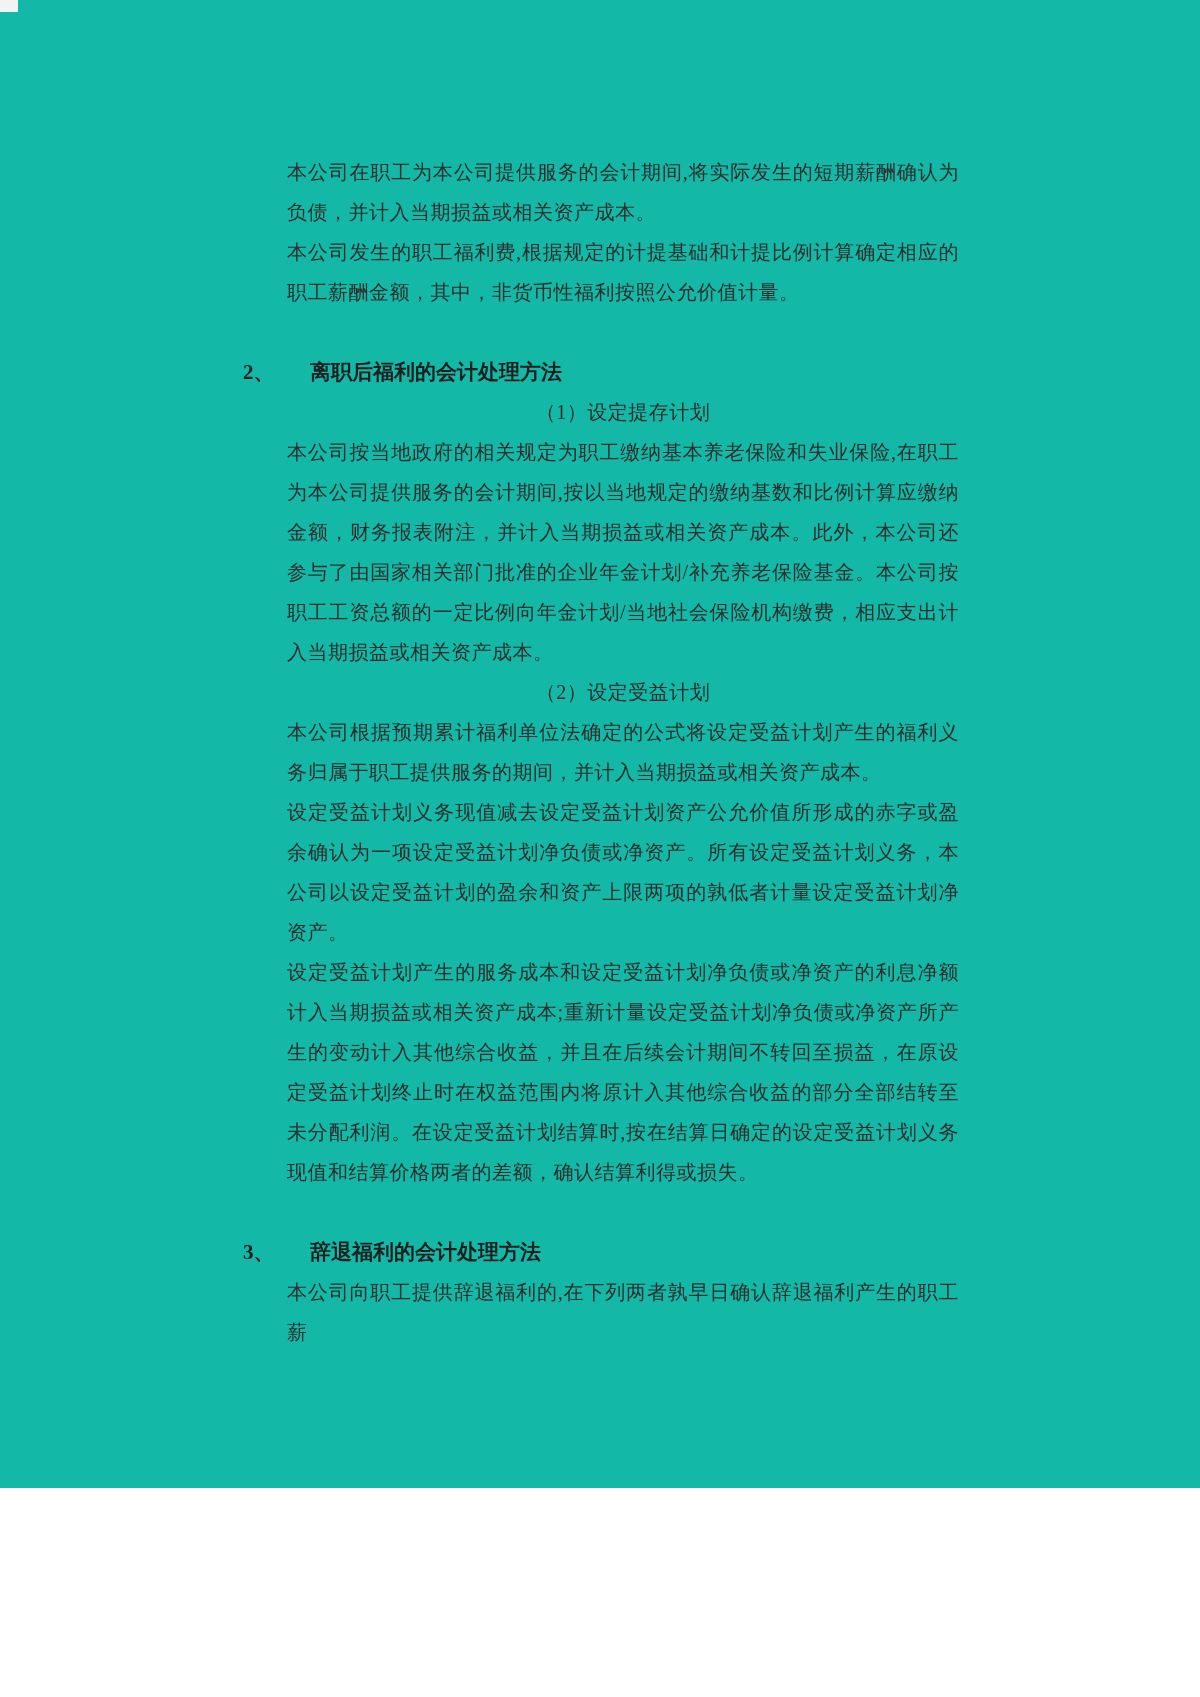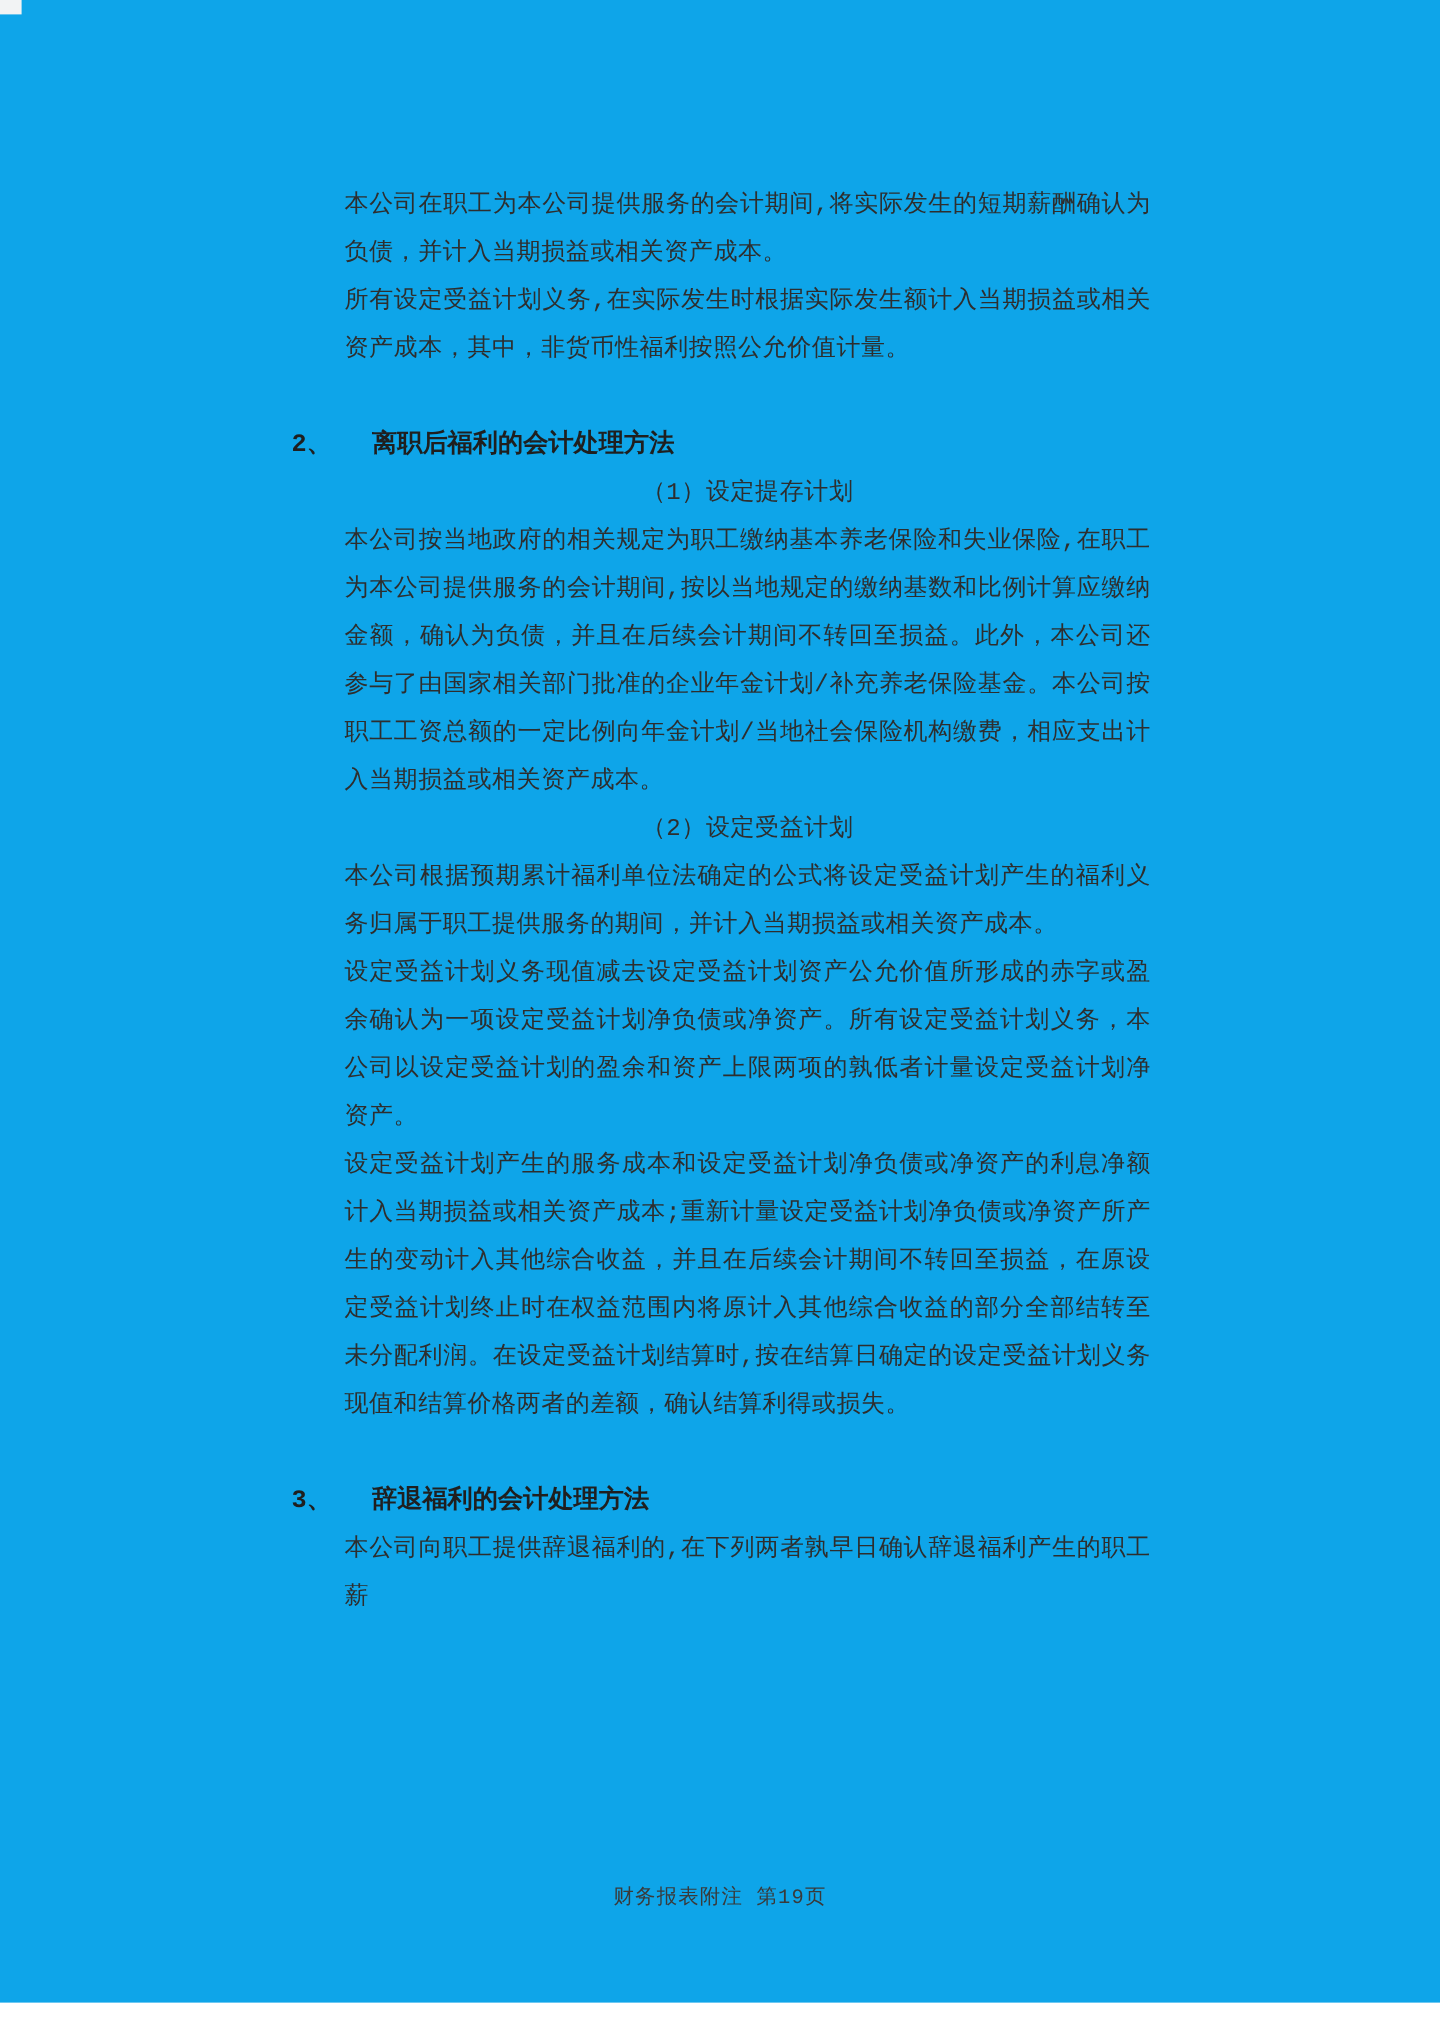--- a/index.html
+++ b/index.html
@@ -3,24 +3,24 @@
 <meta charset="utf-8">
 <style>
   html, body {
     margin: 0;
     padding: 0;
     background: #ffffff;
   }
   .page {
     position: relative;
     width: 1200px;
-    height: 1669px;
-    background: #0ea5e9;
+    height: 1488px;
+    background: #14b8a6;
     overflow: hidden;
-    font-family: Liberation Mono, monospace;
+    font-family: Liberation Serif, serif;
     color: #2e2e2e;
   }
   .scan-artifact {
     position: absolute;
     left: 0;
     top: 0;
     width: 18px;
     height: 12px;
     background: #f2f3f4;
   }
@@ -73,29 +73,29 @@
 </style>
 </head>
 <body>
 
 <div class="page">
   <div class="scan-artifact"></div>
 
   <div class="content">
 
     <p class="body-para">本公司在职工为本公司提供服务的会计期间,将实际发生的短期薪酬确认为负债，并计入当期损益或相关资产成本。</p>
-    <p class="body-para">所有设定受益计划义务,在实际发生时根据实际发生额计入当期损益或相关资产成本，其中，非货币性福利按照公允价值计量。</p>
+    <p class="body-para">本公司发生的职工福利费,根据规定的计提基础和计提比例计算确定相应的职工薪酬金额，其中，非货币性福利按照公允价值计量。</p>
 
     <div class="section-heading">
       <span class="sec-num">2、</span>
       <span class="sec-title">离职后福利的会计处理方法</span>
     </div>
 
     <p class="body-para sub-item">（1）设定提存计划</p>
-    <p class="body-para">本公司按当地政府的相关规定为职工缴纳基本养老保险和失业保险,在职工为本公司提供服务的会计期间,按以当地规定的缴纳基数和比例计算应缴纳金额，确认为负债，并且在后续会计期间不转回至损益。此外，本公司还参与了由国家相关部门批准的企业年金计划/补充养老保险基金。本公司按职工工资总额的一定比例向年金计划/当地社会保险机构缴费，相应支出计入当期损益或相关资产成本。</p>
+    <p class="body-para">本公司按当地政府的相关规定为职工缴纳基本养老保险和失业保险,在职工为本公司提供服务的会计期间,按以当地规定的缴纳基数和比例计算应缴纳金额，财务报表附注，并计入当期损益或相关资产成本。此外，本公司还参与了由国家相关部门批准的企业年金计划/补充养老保险基金。本公司按职工工资总额的一定比例向年金计划/当地社会保险机构缴费，相应支出计入当期损益或相关资产成本。</p>
     <p class="body-para sub-item">（2）设定受益计划</p>
     <p class="body-para">本公司根据预期累计福利单位法确定的公式将设定受益计划产生的福利义务归属于职工提供服务的期间，并计入当期损益或相关资产成本。</p>
     <p class="body-para">设定受益计划义务现值减去设定受益计划资产公允价值所形成的赤字或盈余确认为一项设定受益计划净负债或净资产。所有设定受益计划义务，本公司以设定受益计划的盈余和资产上限两项的孰低者计量设定受益计划净资产。</p>
     <p class="body-para">设定受益计划产生的服务成本和设定受益计划净负债或净资产的利息净额计入当期损益或相关资产成本;重新计量设定受益计划净负债或净资产所产生的变动计入其他综合收益，并且在后续会计期间不转回至损益，在原设定受益计划终止时在权益范围内将原计入其他综合收益的部分全部结转至未分配利润。在设定受益计划结算时,按在结算日确定的设定受益计划义务现值和结算价格两者的差额，确认结算利得或损失。</p>
 
     <div class="section-heading">
       <span class="sec-num">3、</span>
       <span class="sec-title">辞退福利的会计处理方法</span>
     </div>
 

